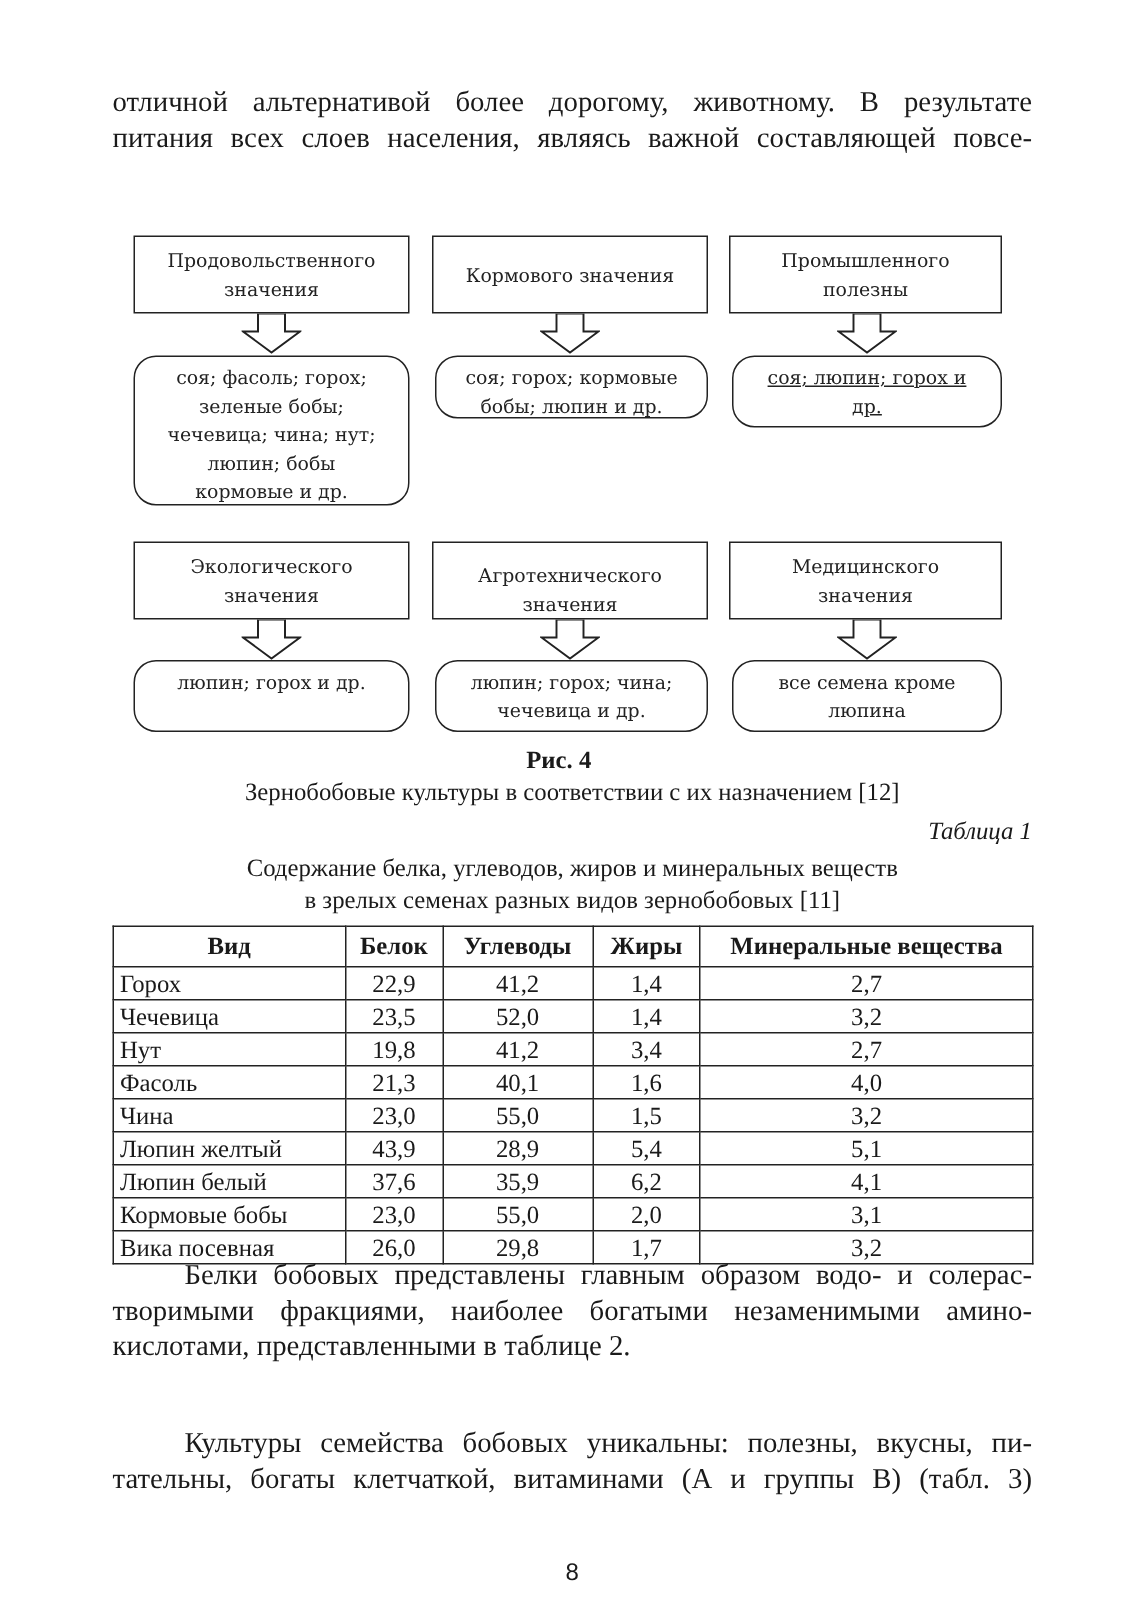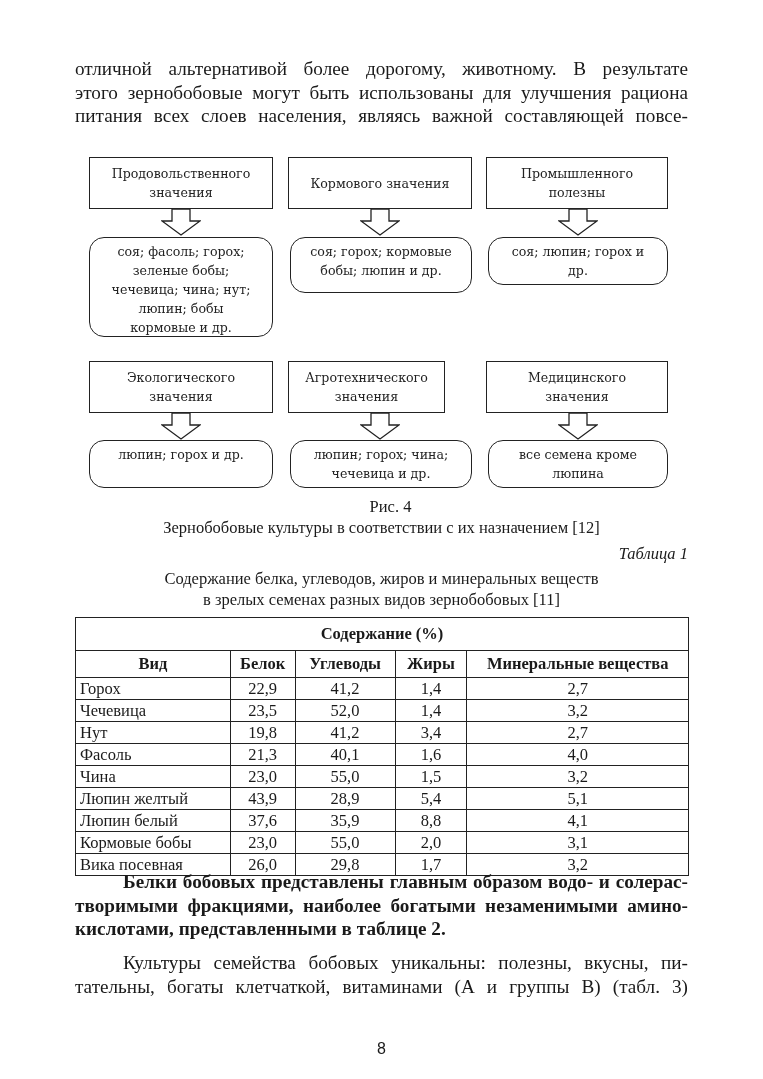--- a/index.html
+++ b/index.html
@@ -11,87 +11,86 @@
   .para .line.last { text-align-last:left; }
   .para .indent { padding-left:48px; }
 
   .box { position:absolute; border:1.4px solid #222; background:#fff; box-sizing:border-box;
          font-family:"DejaVu Serif", serif; font-size:12.6px; line-height:19px; text-align:center;
          color:#222; display:flex; justify-content:center; }
   .box.top { align-items:center; }
   .box.bottom { align-items:flex-start; padding-top:4px;border-radius:15px; }
   .arrow { position:absolute; width:40px; height:36px; }
 
-  .caption-bold { position:absolute; left:84px; width:613px; text-align:center; font-weight:normal; font-size:16.5px; }
+  .caption-bold { position:absolute; left:66px; width:613px; text-align:center; font-weight:bold; font-size:16.5px; }
   .caption { position:absolute; left:75px; width:613px; text-align:center; font-size:16.5px; }
   .table-label { position:absolute; right:75px; font-style:italic; font-size:16.5px; }
   .table-title { position:absolute; left:75px; width:613px; text-align:center; font-weight:normal; font-size:16.5px; line-height:21px; }
 
   table.data { position:absolute; left:75px; top:617px; width:614px; border-collapse:collapse; font-size:16.5px; }
   table.data td, table.data th { border:1.2px solid #222; padding:0 4px; height:21px; line-height:20px; }
   table.data th { font-weight:bold; }
   table.data tr.super th { height:32px; }
   table.data tr.head th { height:26px; }
   table.data td.num { text-align:center; }
   table.data td.name { text-align:left; }
 
   .page-num { position:absolute; left:0; width:763px; top:1040px; text-align:center; font-size:16px;
               font-family:"Liberation Sans", sans-serif; }
 </style>
 </head>
 <body>
 
 <div class="para" style="top:57px;">
   <span class="line">отличной альтернативой более дорогому, животному. В результате</span>
-  <span class="line">этого зернобобовые могут быть использованы для улучшения рациона</span>
   <span class="line">питания всех слоев населения, являясь важной составляющей повсе-</span>
 </div>
 
 <div>
   <div class="box top" style="left:89px;top:157px;width:184px;height:52px;">
     <span style="width:150px;">Продовольственного значения</span>
   </div>
   <svg class="arrow" style="left:161px;top:209px;" viewBox="0 0 40 36">
     <polygon points="11,0 29,0 29,12 39,12 20,26 1,12 11,12" fill="#fff" stroke="#222" stroke-width="1.3"></polygon>
   </svg>
   <div class="box bottom" style="left:89px;top:237px;width:184px;height:100px;">
     <span style="width:150px;">соя; фасоль; горох; зеленые бобы; чечевица; чина; нут; люпин; бобы кормовые и др.</span>
   </div>
 
   <div class="box top" style="left:288px;top:157px;width:184px;height:52px;">
     <span>Кормового значения</span>
   </div>
   <svg class="arrow" style="left:360px;top:209px;" viewBox="0 0 40 36">
     <polygon points="11,0 29,0 29,12 39,12 20,26 1,12 11,12" fill="#fff" stroke="#222" stroke-width="1.3"></polygon>
   </svg>
-  <div class="box bottom" style="left:290px;top:237px;width:182px;height:56px;">
+  <div class="box bottom" style="left:290px;top:237px;width:182px;height:42px;">
     <span style="width:145px;">соя; горох; кормовые бобы; люпин и др.</span>
   </div>
 
   <div class="box top" style="left:486px;top:157px;width:182px;height:52px;">
     <span style="width:130px;">Промышленного полезны</span>
   </div>
   <svg class="arrow" style="left:558px;top:209px;" viewBox="0 0 40 36">
     <polygon points="11,0 29,0 29,12 39,12 20,26 1,12 11,12" fill="#fff" stroke="#222" stroke-width="1.3"></polygon>
   </svg>
-  <div class="box bottom" style="left:488px;top:237px;width:180px;height:48px;">
+  <div class="box bottom" style="left:488px;top:237px;width:180px;height:48px;text-decoration:underline;">
     <span style="width:150px;">соя; люпин; горох и др.</span>
   </div>
 
   <div class="box top" style="left:89px;top:361px;width:184px;height:52px;">
     <span style="width:130px;">Экологического значения</span>
   </div>
   <svg class="arrow" style="left:161px;top:413px;" viewBox="0 0 40 36">
     <polygon points="11,0 29,0 29,12 39,12 20,26 1,12 11,12" fill="#fff" stroke="#222" stroke-width="1.3"></polygon>
   </svg>
   <div class="box bottom" style="left:89px;top:440px;width:184px;height:48px;text-align:center;">
     <span>люпин; горох и др.</span>
   </div>
 
-  <div class="box top" style="left:288px;top:361px;width:157px;height:52px;">
+  <div class="box top" style="left:288px;top:361px;width:184px;height:52px;align-items:flex-end;">
     <span style="width:140px;">Агротехнического значения</span>
   </div>
   <svg class="arrow" style="left:360px;top:413px;" viewBox="0 0 40 36">
     <polygon points="11,0 29,0 29,12 39,12 20,26 1,12 11,12" fill="#fff" stroke="#222" stroke-width="1.3"></polygon>
   </svg>
   <div class="box bottom" style="left:290px;top:440px;width:182px;height:48px;">
     <span style="width:150px;">люпин; горох; чина; чечевица и др.</span>
   </div>
 
   <div class="box top" style="left:486px;top:361px;width:182px;height:52px;">
@@ -116,23 +115,20 @@
 
 <table class="data">
   <colgroup>
     <col style="width:155px">
       <col style="width:65px">
       <col style="width:100px">
       <col style="width:72px">
       <col style="width:222px">
   </colgroup>
   <tbody>
-      <tr class="super">
-    <th colspan="5">Содержание (%)</th>
-  </tr>
   <tr class="head">
     <th>Вид</th>
     <th>Белок</th>
     <th>Углеводы</th>
     <th>Жиры</th>
     <th>Минеральные вещества</th>
   </tr>
   <tr>
     <td class="name">Горох</td>
     <td class="num">22,9</td>
@@ -172,41 +168,41 @@
     <td class="name">Люпин желтый</td>
     <td class="num">43,9</td>
     <td class="num">28,9</td>
     <td class="num">5,4</td>
     <td class="num">5,1</td>
   </tr>
   <tr>
     <td class="name">Люпин белый</td>
     <td class="num">37,6</td>
     <td class="num">35,9</td>
-    <td class="num">8,8</td>
+    <td class="num">6,2</td>
     <td class="num">4,1</td>
   </tr>
   <tr>
     <td class="name">Кормовые бобы</td>
     <td class="num">23,0</td>
     <td class="num">55,0</td>
     <td class="num">2,0</td>
     <td class="num">3,1</td>
   </tr>
   <tr>
     <td class="name">Вика посевная</td>
     <td class="num">26,0</td>
     <td class="num">29,8</td>
     <td class="num">1,7</td>
     <td class="num">3,2</td>
   </tr>
 </tbody>
   </table>
 
-<div class="para" style="top:870px;font-weight:bold;">
+<div class="para" style="top:839px;">
   <span class="line indent">Белки бобовых представлены главным образом водо- и солерас-</span>
   <span class="line">творимыми фракциями, наиболее богатыми незаменимыми амино-</span>
   <span class="line last">кислотами, представленными в таблице 2.</span>
 </div>
 
 <div class="para" style="top:951px;">
   <span class="line indent">Культуры семейства бобовых уникальны: полезны, вкусны, пи-</span>
   <span class="line">тательны, богаты клетчаткой, витаминами (А и группы В) (табл. 3)</span>
 </div>
 

